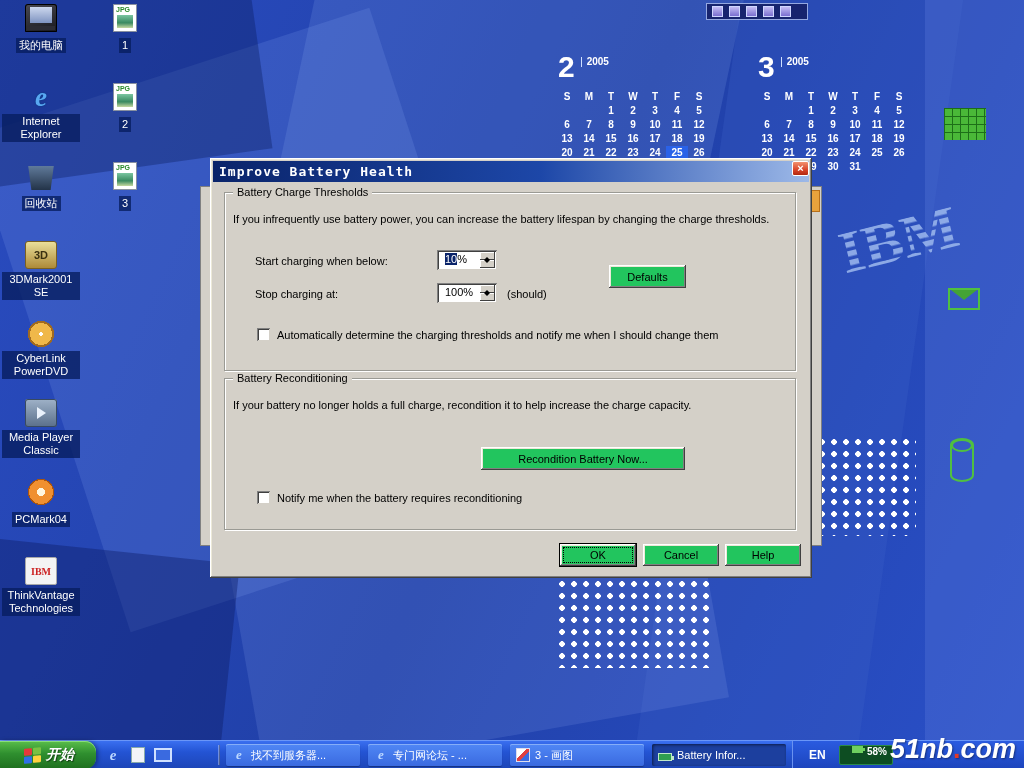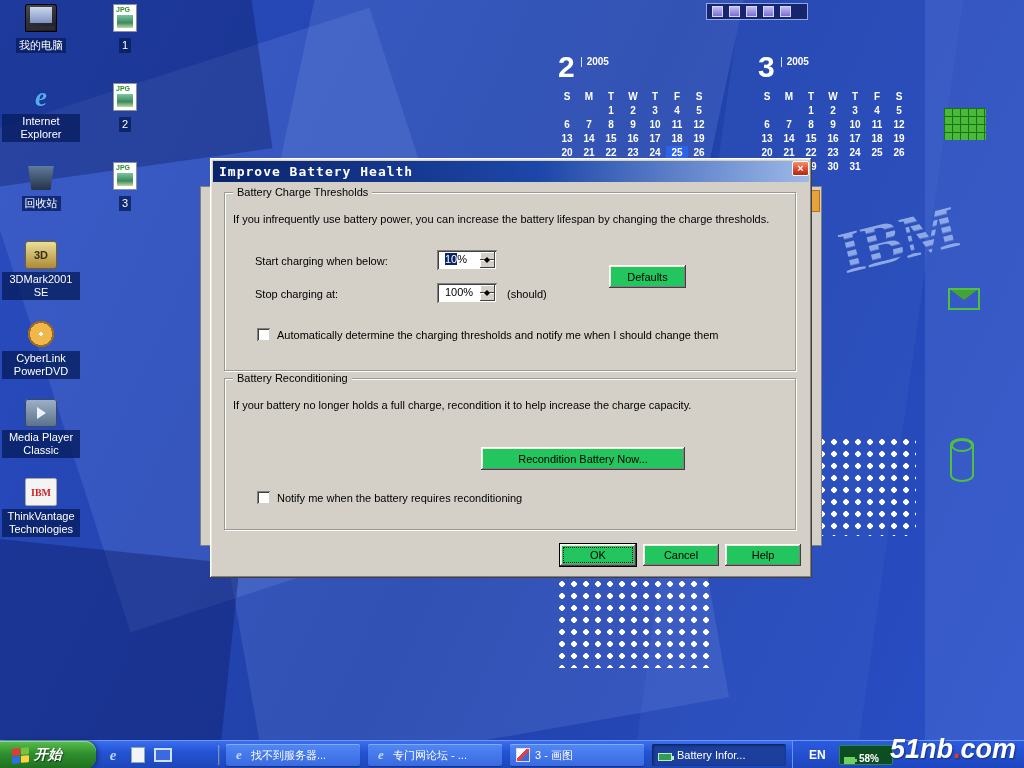--- a/index.html
+++ b/index.html
@@ -101,21 +101,21 @@
   .btn.focused::after{content:"";position:absolute;inset:3px;border:1px dotted #000}
   .checkbox{position:absolute;width:13px;height:13px;background:#fff;
     box-shadow:inset 1px 1px 0 #808080,inset -1px -1px 0 #d4d0c8,inset 2px 2px 0 #404040,inset -2px -2px 0 #fff;cursor:pointer}
   .cb-label{position:absolute;white-space:nowrap}
 
   
   .taskbar{position:absolute;left:0;bottom:0;width:1024px;height:28px;z-index:20;
     background:linear-gradient(#3a6ff0,#2454d4 40%,#1d46b8);border-top:1px solid #6a96f8}
   .start-btn{position:absolute;left:0;top:0;width:96px;height:28px;border-radius:0 11px 11px 0;cursor:pointer;
     background:linear-gradient(#5abe4a,#2f8f2f 45%,#1e6f1e);box-shadow:inset 0 1px 0 #8ade7a,2px 0 4px rgba(0,0,0,.35);
-    display:flex;align-items:center;gap:5px;padding-left:12px}
+    display:flex;align-items:center;gap:5px;padding-left:24px}
   .start-text{color:#fff;font:bold italic 14px "Liberation Sans",sans-serif;text-shadow:1px 1px 1px rgba(0,0,0,.5)}
   .flag{width:17px;height:15px;display:grid;grid-template-columns:8px 8px;grid-template-rows:7px 7px;gap:1px;transform:skewY(-6deg)}
   .flag span{border-radius:1px}
   .flag .f1{background:#e5383b}.flag .f2{background:#7ac143}.flag .f3{background:#2e6fe8}.flag .f4{background:#ffd23f}
   .qlaunch{position:absolute;left:104px;top:5px;display:flex;gap:7px}
   .ql{width:18px;height:18px;position:relative;cursor:pointer}
   .ql-ie::before{content:"e";position:absolute;inset:0;text-align:center;font:italic bold 15px/18px "Liberation Serif",serif;color:#bcd8ff}
   .ql-page{background:#f2f4f8;border:1px solid #8aa;margin:1px 2px;width:14px;height:16px}
   .ql-desktop{border:2px solid #cfe0ff;background:#3a6ae0;margin:2px 0;width:18px;height:14px}
   .tb-sep{position:absolute;left:218px;top:4px;width:2px;height:20px;background:rgba(255,255,255,.35);border-right:1px solid rgba(0,0,0,.3)}
@@ -125,21 +125,21 @@
   .taskbtn.active{background:#1c3f9e;box-shadow:inset 1px 1px 3px rgba(0,0,0,.55)}
   .tb-label{color:#fff;font:11px/22px "Liberation Sans",sans-serif;white-space:nowrap;overflow:hidden}
   .tb-ico{width:14px;height:14px;flex:0 0 14px;position:relative}
   .tb-ie::before{content:"e";position:absolute;inset:0;text-align:center;font:italic bold 13px/14px "Liberation Serif",serif;color:#bcd8ff}
   .tb-paint{background:linear-gradient(135deg,#fff 0 40%,#e04040 40% 60%,#3a6ae0 60%);border:1px solid #dde}
   .tb-battery{background:#2f9e4f;border:1px solid #bfe8c8;margin-top:3px;height:8px}
   .tb-battery::after{content:"";position:absolute;right:-3px;top:2px;width:2px;height:4px;background:#bfe8c8}
   .tray{position:absolute;right:0;top:0;width:232px;height:28px;background:linear-gradient(#2a5be0,#1c44bc);border-left:1px solid #6a92f0}
   .tray-lang{position:absolute;left:16px;top:7px;color:#fff;font:bold 12px "Liberation Sans",sans-serif;cursor:pointer}
   .tray-batt{position:absolute;left:46px;top:4px;width:54px;height:20px;background:#0d4d22;border:1px solid #2a8a4a;border-radius:2px;
-    display:flex;align-items:flex-end;gap:4px;padding:0 4px;cursor:pointer}
+    display:flex;align-items:flex-start;gap:4px;padding:0 12px;cursor:pointer}
   .tray-batt-glyph{width:11px;height:7px;background:#6fd060;position:relative;flex:0 0 11px}
   .tray-batt-glyph::after{content:"";position:absolute;right:-2px;top:2px;width:2px;height:3px;background:#6fd060}
   .tray-batt-text{color:#fff;font:bold 10px "Liberation Sans",sans-serif}
   .watermark{position:absolute;left:890px;top:734px;z-index:30;font:bold italic 27px "Liberation Sans",sans-serif;color:#fff;text-shadow:1px 1px 2px rgba(0,0,0,.4)}
   .watermark .wm-dot{color:#e03a2a;font-style:normal}
 </style>
 </head>
 <body>
 
 <div class="wall">
@@ -274,20 +274,21 @@
     </div>
 </div>
 
 <div class="icon-col" id="icon-col-1">
     <div class="desk-item"><div class="ico ico-mycomputer"></div><span class="desk-label">我的电脑</span></div>
     <div class="desk-item"><div class="ico ico-ie"></div><span class="desk-label">Internet Explorer</span></div>
     <div class="desk-item"><div class="ico ico-recycle"></div><span class="desk-label">回收站</span></div>
     <div class="desk-item"><div class="ico ico-mark3d"></div><span class="desk-label">3DMark2001 SE</span></div>
     <div class="desk-item"><div class="ico ico-powerdvd"></div><span class="desk-label">CyberLink PowerDVD</span></div>
     <div class="desk-item"><div class="ico ico-mpc"></div><span class="desk-label">Media Player Classic</span></div>
+    <div class="desk-item"><div class="ico ico-pcmark"></div><span class="desk-label">PCMark04</span></div>
     <div class="desk-item"><div class="ico ico-thinkvantage"></div><span class="desk-label">ThinkVantage Technologies</span></div>
   </div>
 <div class="icon-col" id="icon-col-2">
     <div class="desk-item"><div class="ico ico-jpg"></div><span class="desk-label">1</span></div>
     <div class="desk-item"><div class="ico ico-jpg"></div><span class="desk-label">2</span></div>
     <div class="desk-item"><div class="ico ico-jpg"></div><span class="desk-label">3</span></div>
   </div>
 
 <div class="behind-window"></div>
 <div class="behind-tab"></div>

